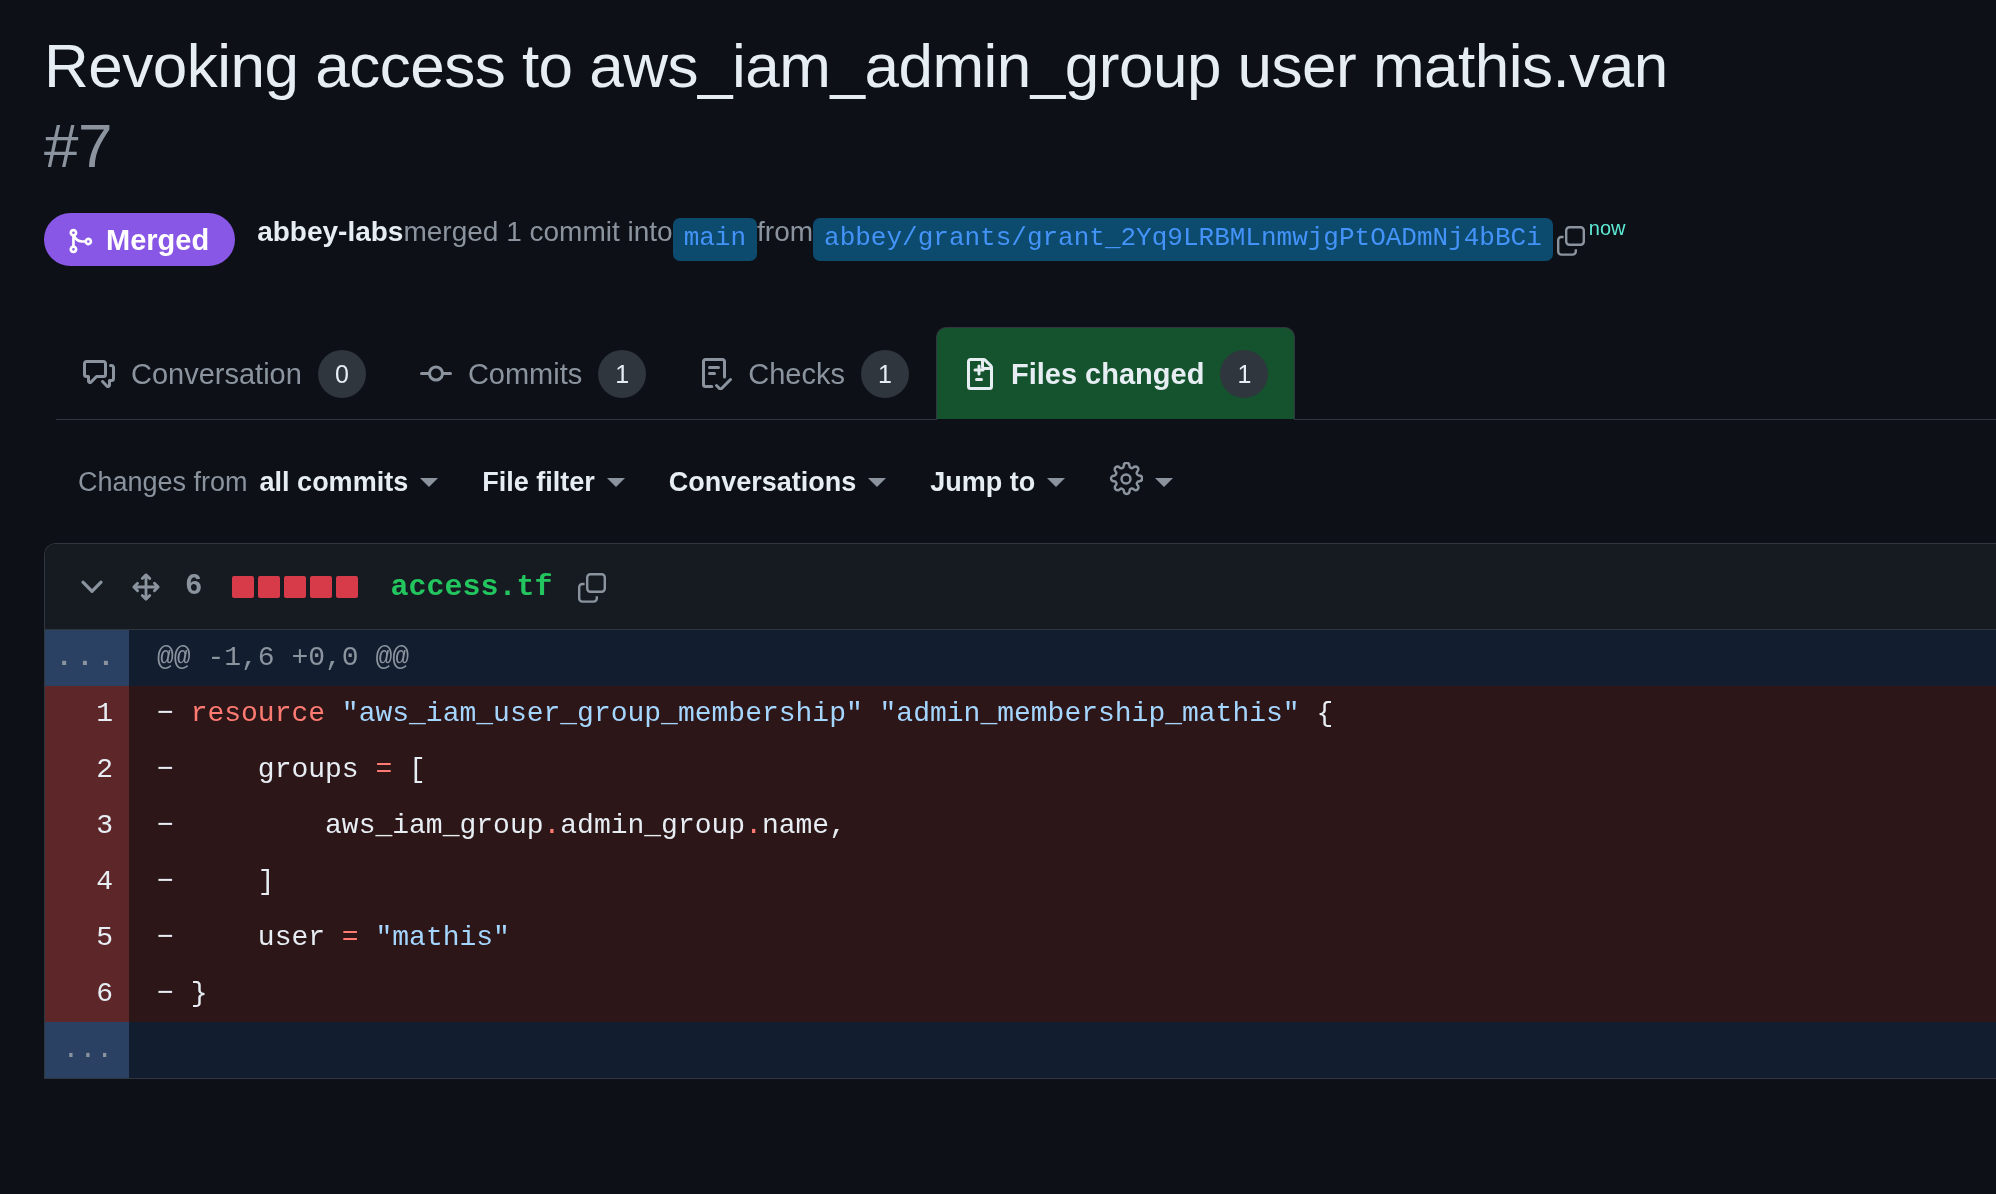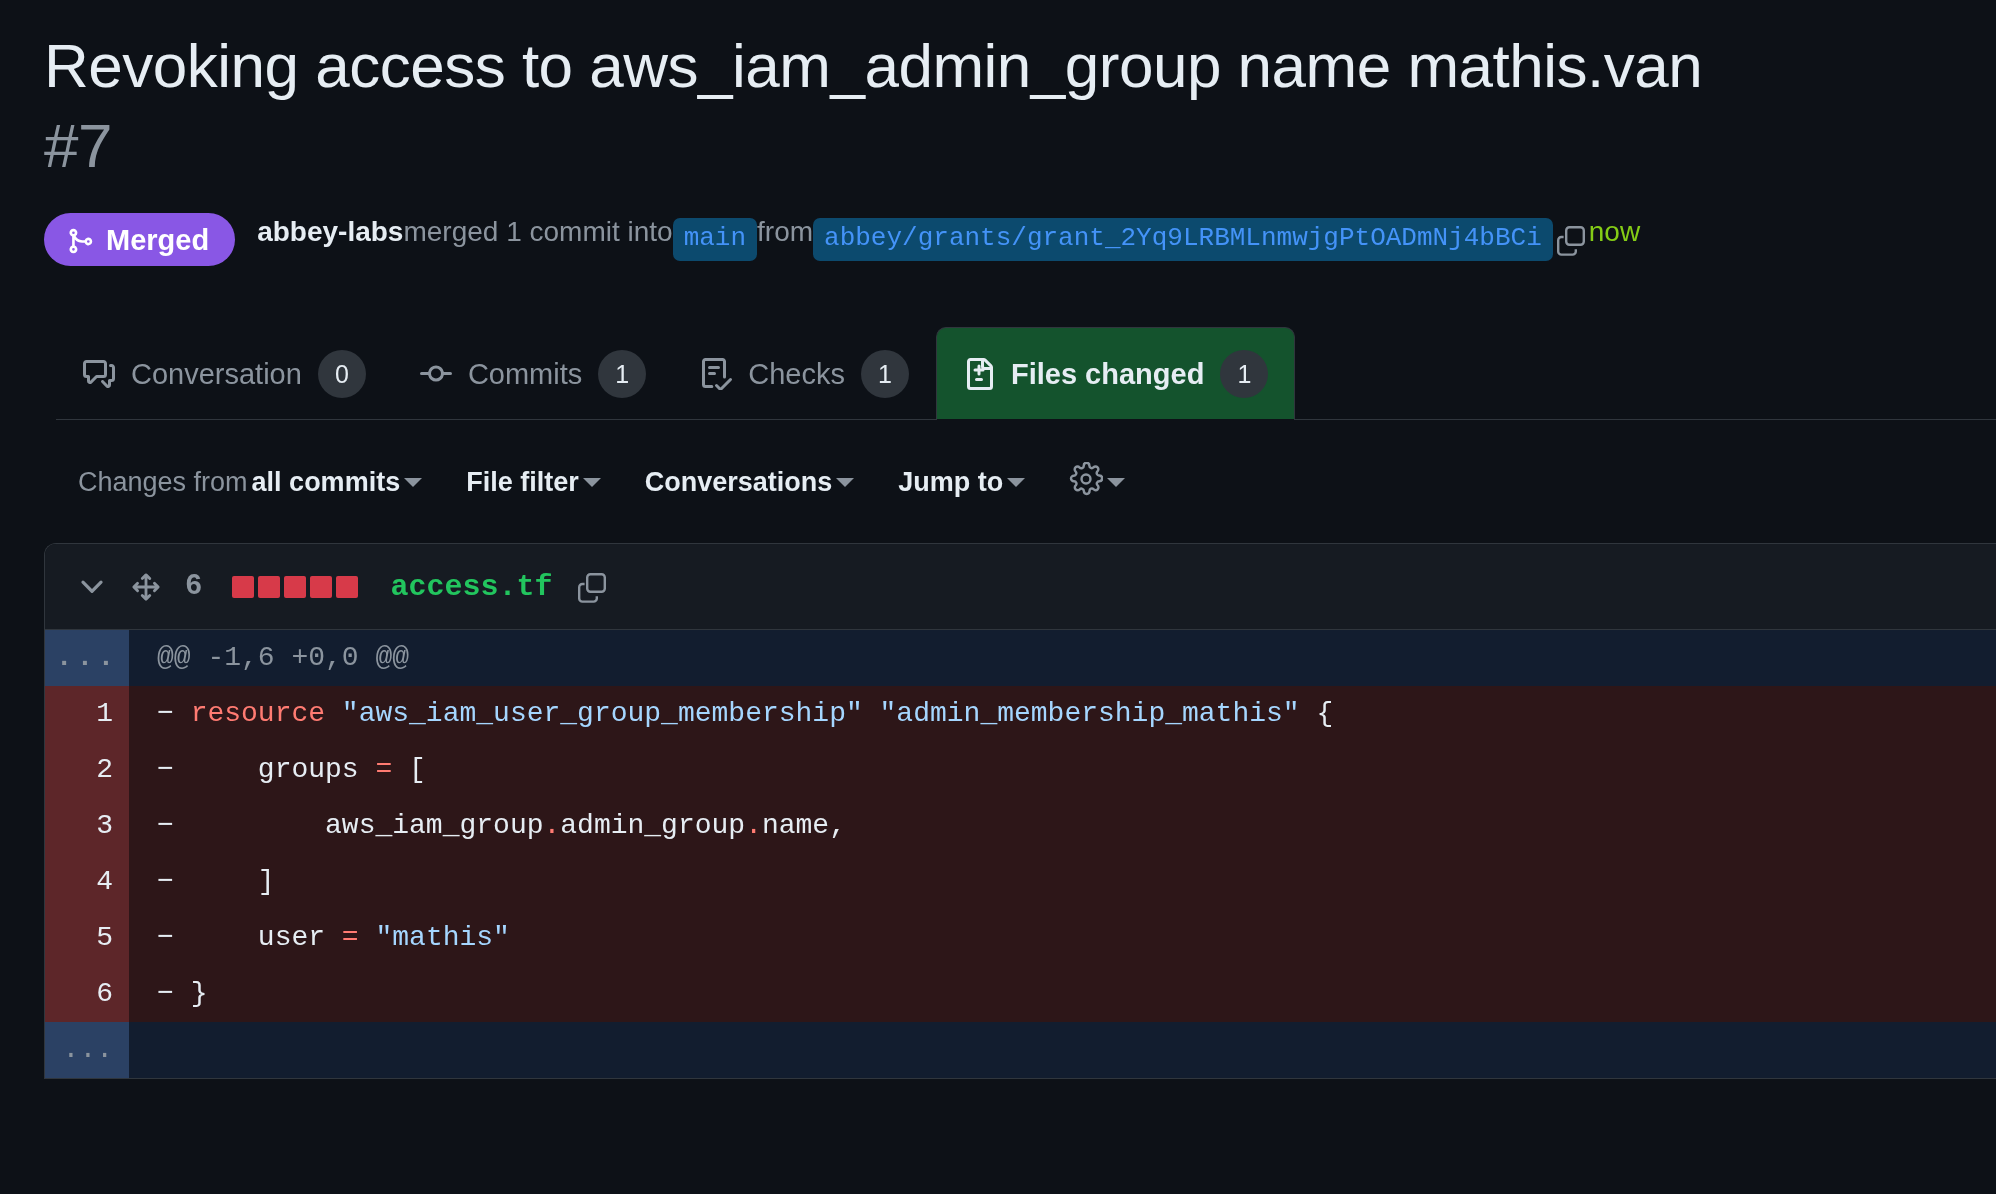--- a/index.html
+++ b/index.html
@@ -68,21 +68,21 @@
   .branch-chip {
     background: #0c4a6e;
     color: #4493f8;
     border-radius: 7px;
     padding: 6px 11px 7px;
     font-family: "Liberation Mono", "DejaVu Sans Mono", monospace;
     font-size: 26px;
     line-height: 1.15;
   }
   .copy-btn { display: inline-flex; align-items: center; padding: 0 2px; }
-  .rel-time { color: #84cc16; font-size: 28px; }
+  .rel-time { color: #5eead4; font-size: 20px; }
 
   
   .tabnav {
     margin-top: 56px;
     position: relative;
     height: 98px;
     margin-left: 12px;
   }
   .tabnav-underline {
     position: absolute;
@@ -149,21 +149,21 @@
     display: flex;
     align-items: center;
     gap: 44px;
     padding-left: 78px;
     margin-top: 42px;
     white-space: nowrap;
   }
   .tb-item {
     display: flex;
     align-items: center;
-    gap: 4px;
+    gap: 12px;
     font-size: 27px;
     color: #8b949e;
   }
   .tb-item .strong { color: #e6edf3; font-weight: 600; }
   .tb-item .bold-label { font-weight: 600; color: #e6edf3; }
   .caret {
     width: 0; height: 0;
     border-left: 9px solid transparent;
     border-right: 9px solid transparent;
     border-top: 9px solid #8b949e;
@@ -258,21 +258,21 @@
   .tok-plain { color: #e6edf3; }
 
   .diff-body { position: relative; }
 </style>
 </head>
 <body>
 
 <div class="page">
 
   <div class="title-wrap">
-    <div class="pr-title">Revoking access to aws_iam_admin_group name mathis.van</div>
+    <div class="pr-title">Revoking access to aws_iam_admin_group user mathis.van</div>
     <div class="pr-number">#7</div>
   </div>
 
   <div class="state-row">
     <span class="state-badge">
       <span>
         <svg width="28" height="28" viewBox="0 0 16 16" fill="currentColor" aria-hidden="true">
           <path d="M5.45 5.154A4.25 4.25 0 0 0 9.25 7.5h1.378a2.251 2.251 0 1 1 0 1.5H9.25A5.734 5.734 0 0 1 5 7.123v3.505a2.25 2.25 0 1 1-1.5 0V5.372a2.25 2.25 0 1 1 1.95-.218ZM4.25 13.5a.75.75 0 1 0 0-1.5.75.75 0 0 0 0 1.5Zm8.5-4.5a.75.75 0 1 0 0-1.5.75.75 0 0 0 0 1.5ZM5 3.25a.75.75 0 1 0-1.5 0 .75.75 0 0 0 1.5 0Z"></path>
         </svg>
       </span>

